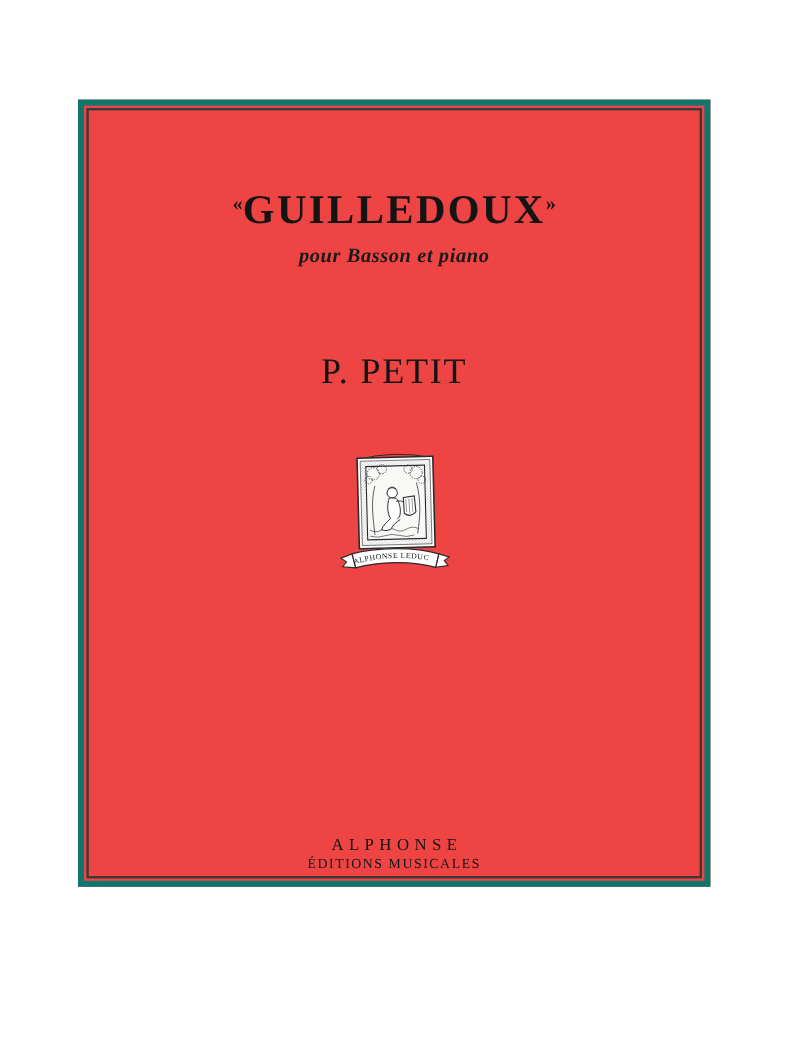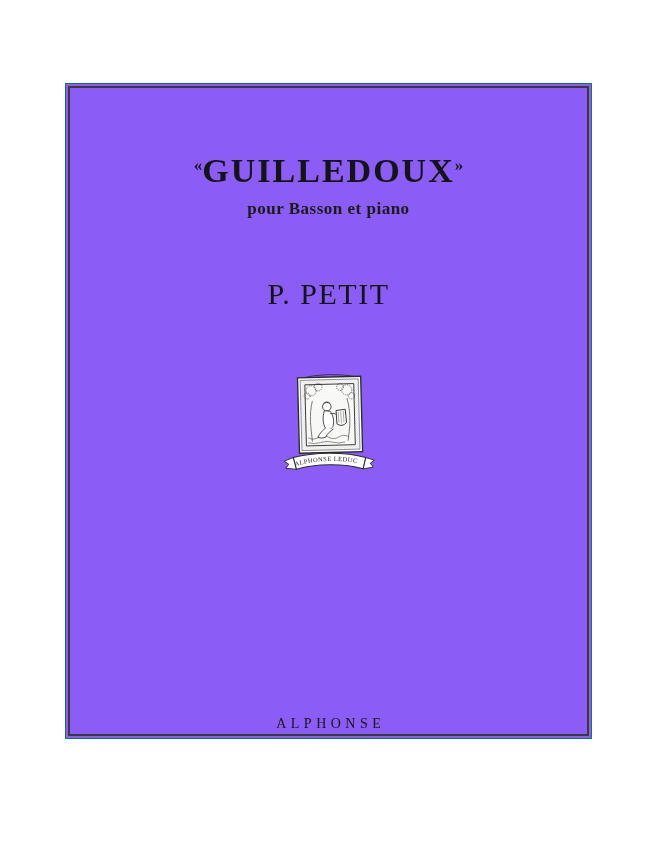--- a/index.html
+++ b/index.html
@@ -4,45 +4,45 @@
 <style>
   html,body{margin:0;padding:0;}
   body{
     width:655px;height:864px;position:relative;
     background:#ffffff;overflow:hidden;
     font-family:"Liberation Serif", serif;
     color:#1e1e1e;
   }
   .frame{
     position:absolute;left:65px;top:83px;width:527px;height:656px;
-    box-sizing:border-box;border:1px solid #0f766e;background:#8b5cf6;padding-left:28px;
+    box-sizing:border-box;border:5px solid #0f766e;background:#ef4444;padding-left:28px;
   }
   .frame-inner{
     position:absolute;inset:2px;border:2px solid #3a3a3a;box-sizing:border-box;
   }
   .content{position:absolute;inset:0;}
   .center-line{position:absolute;left:0;width:100%;text-align:center;}
 
   .work-title{
     top:60px;font-size:34px;line-height:44px;letter-spacing:2px;
     font-weight:bold;color:#141414;white-space:nowrap;
   }
   .work-title .q{
     font-size:0.5em;vertical-align:0.62em;letter-spacing:0;
     font-weight:bold;
   }
   .work-subtitle{
-    top:114px;font-size:17px;line-height:22px;
+    top:114px;font-size:17px;line-height:22px;font-style:italic;
     letter-spacing:0.5px;font-weight:bold;color:#1a1a1a;
   }
   .byline-par{
     top:172px;font-size:14px;line-height:18px;font-weight:bold;letter-spacing:1px;
   }
   .composer-name{
-    top:192px;font-size:30px;line-height:36px;letter-spacing:1.5px;color:#141414;
+    top:204px;font-size:30px;line-height:36px;letter-spacing:1.5px;color:#141414;
   }
   .emblem-wrap{
     top:288px;
   }
   .emblem-wrap svg{display:inline-block;}
 
   .publisher-block{
     position:absolute;bottom:6px;left:0;width:100%;text-align:center;color:#141414;
   }
   .publisher-alphonse{
@@ -129,16 +129,17 @@
           <path d="M13 84 L16 95.5 M84 84 L81.5 95" fill="none" stroke="#2b2b2b" stroke-width="0.5"></path>
           <text font-size="6.3" letter-spacing="0.4" fill="#1e1e1e" font-family="&quot;Liberation Serif&quot;, serif">
             <textPath href="#bannerCurve">ALPHONSE LEDUC</textPath>
           </text>
         </g>
       </svg>
     </div>
 
     <div class="publisher-block">
       <div class="publisher-alphonse">ALPHONSE</div>
+      <div class="publisher-editions">ÉDITIONS MUSICALES</div>
     </div>
 
   </div>
 </div>
 
 </body></html>

